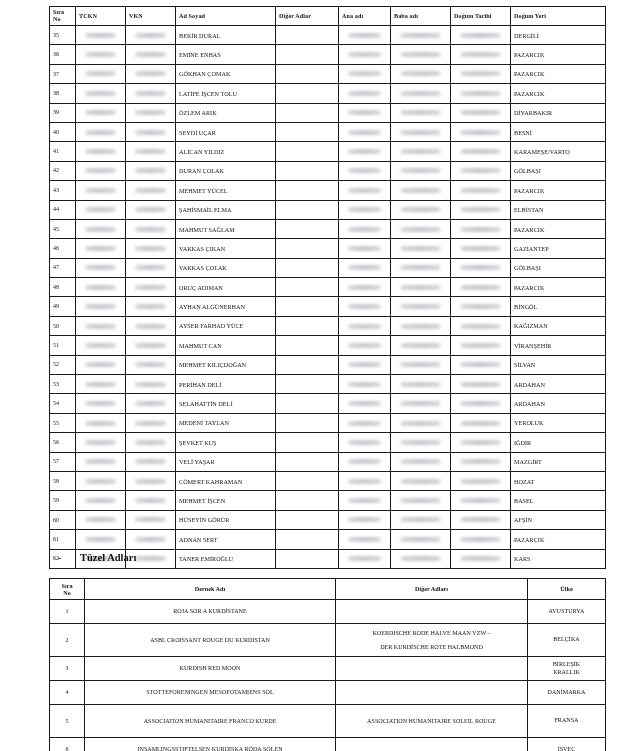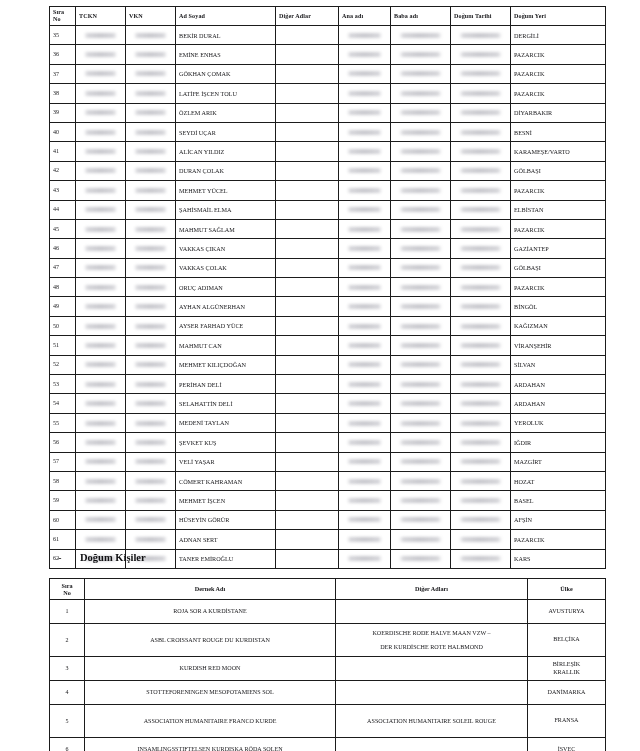--- a/index.html
+++ b/index.html
@@ -758,21 +758,21 @@
           </td>
           <td class="c-dogt redacted">
             <span class="blur narrow"></span>
           </td>
           <td class="c-place">KARS</td>
         </tr>
       </tbody>
   </table>
 
   <div class="section-heading">
-    <span class="dash">-</span><span>Doğum Kişiler</span>
+    <span class="dash">-</span><span>Tüzel Adları</span>
   </div>
 
   <table class="doc-table" id="entities-table">
     <colgroup>
       <col style="width:35px">
       <col style="width:251px">
       <col style="width:192px">
       <col style="width:78px">
     </colgroup>
     <thead>

